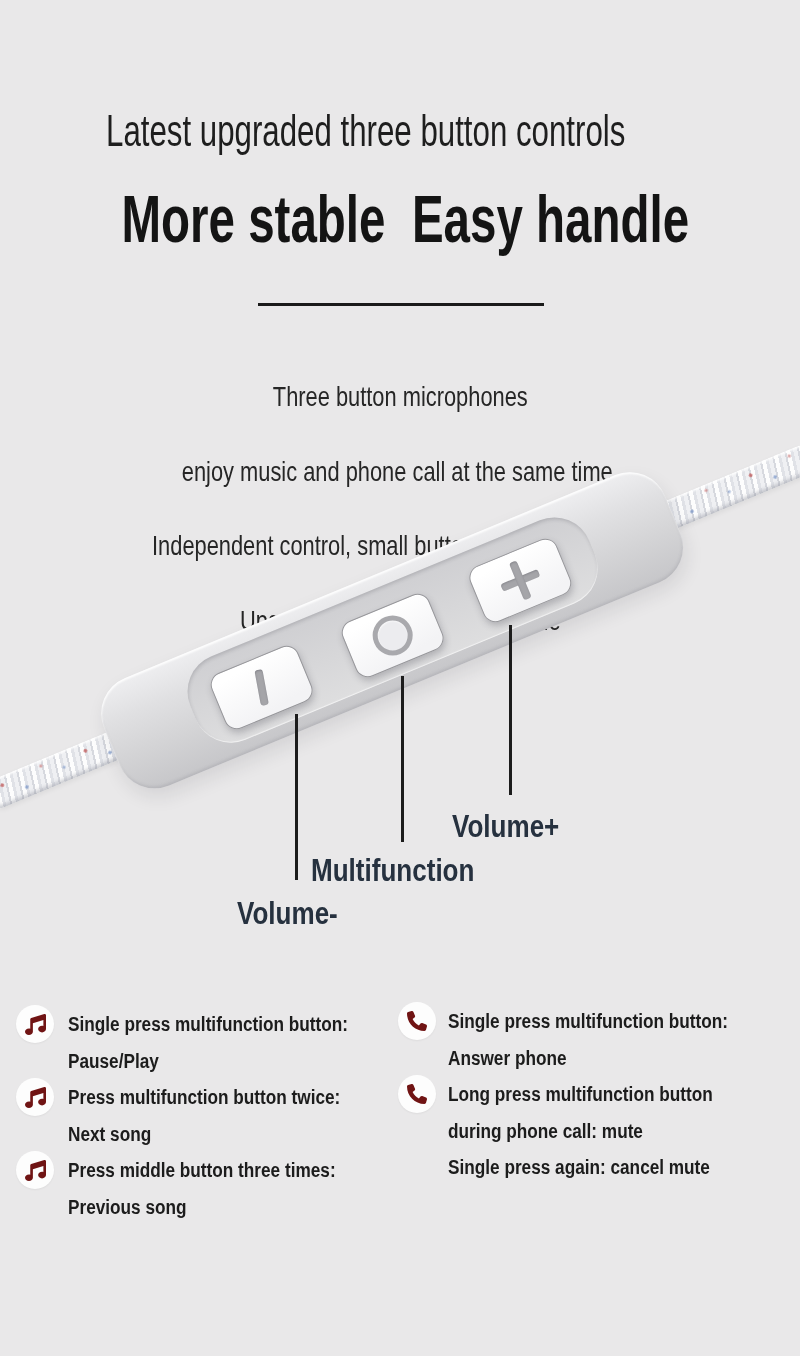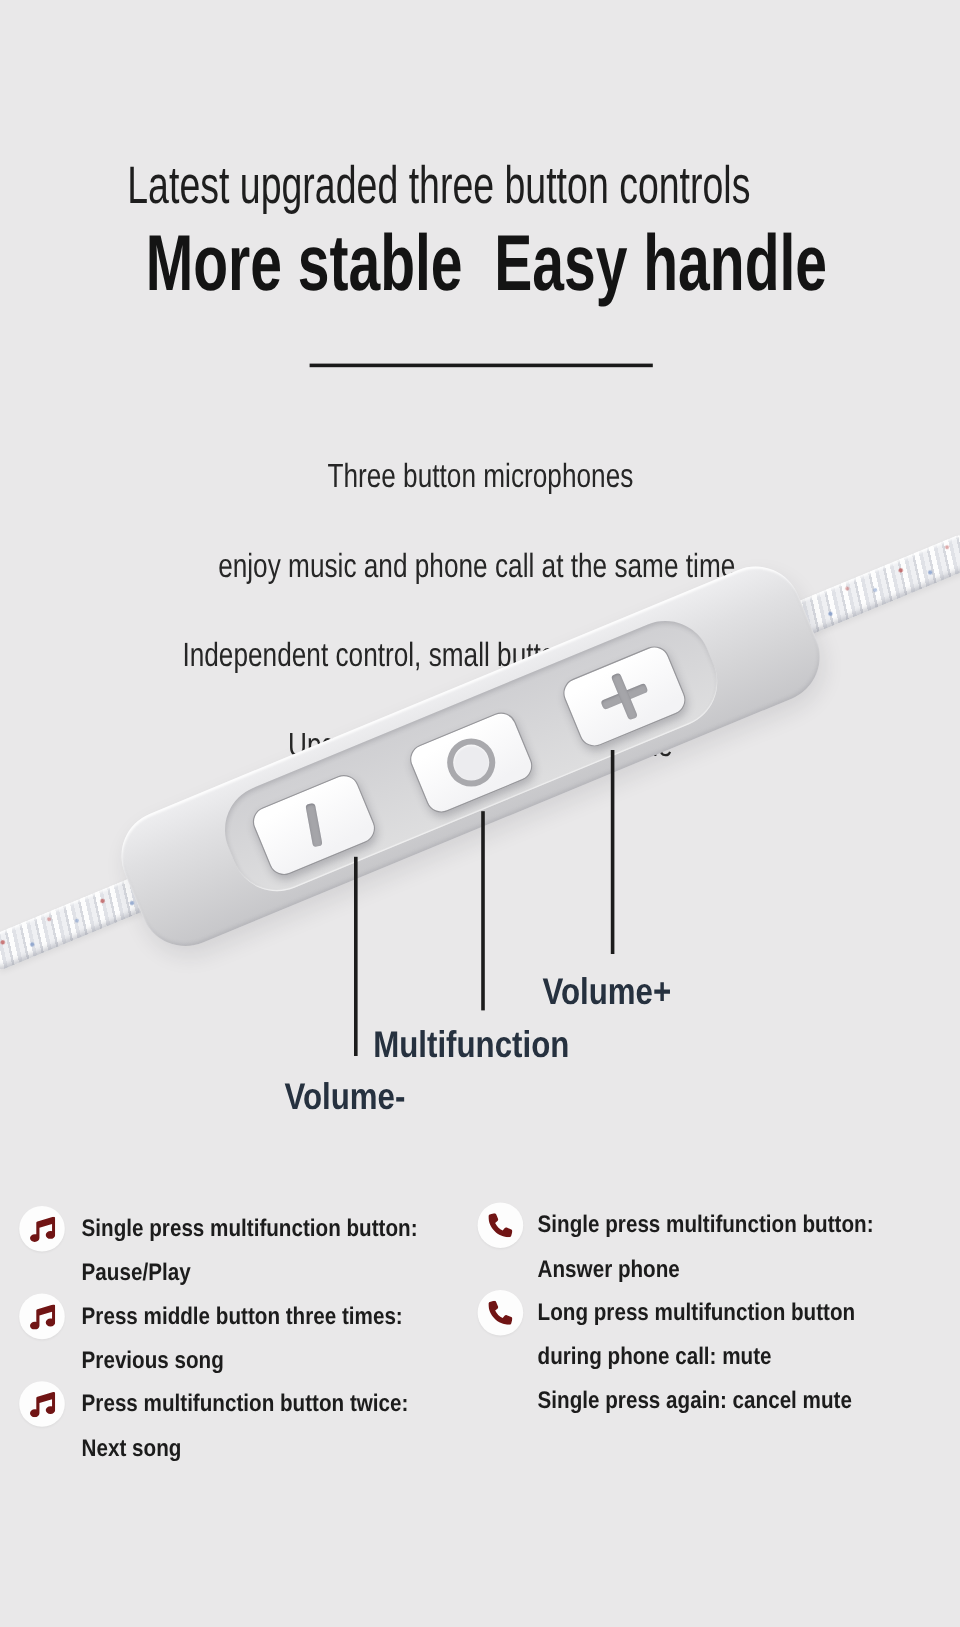--- a/index.html
+++ b/index.html
@@ -7,21 +7,21 @@
     position:relative; width:800px; height:1356px;
     background:#e9e8e9; overflow:hidden;
     font-family:"Liberation Sans", sans-serif;
     color:#1d1d1d;
   }
   
   .sqz{display:inline-block; transform:scaleX(var(--sx,1)); transform-origin:50% 50%; white-space:pre;}
   .sqz-l{display:inline-block; transform:scaleX(var(--sx,1)); transform-origin:0 50%; white-space:nowrap;}
 
   
-  .subtitle-row{position:absolute; top:130px; left:0; width:702px; text-align:center;}
+  .subtitle-row{position:absolute; top:106px; left:0; width:702px; text-align:center;}
   .subtitle{font-size:44px; font-weight:400; color:#1e1e1e; --sx:.71; letter-spacing:0;}
   .heading-row{position:absolute; top:181px; left:0; width:800px; text-align:right;}
   .heading{font-size:66px; font-weight:700; color:#141414; --sx:.72;}
   .divider{position:absolute; top:303px; left:258px; width:286px; height:3px; background:#1a1a1a;}
 
   
   .intro-row{position:absolute; top:342px; left:0; width:800px; text-align:center;}
   .intro{--sx:.78;}
   .intro div{font-size:28px; line-height:38.5px; color:#262626; white-space:nowrap; text-align:center;}
 
@@ -146,33 +146,33 @@
         <div>Pause/Play</div>
       </div>
     </div>
     <div class="feat-item">
       <span class="feat-icon">
           <svg width="21" height="21" viewBox="0 0 512 512">
             <path fill="#701414" d="M499.1 6.3c8.1 6 12.9 15.6 12.9 25.7v72V368c0 44.2-43 80-96 80s-96-35.8-96-80s43-80 96-80c11.2 0 22 1.6 32 4.6V147L192 223.8V432c0 44.2-43 80-96 80s-96-35.8-96-80s43-80 96-80c11.2 0 22 1.6 32 4.6V200 128c0-14.1 9.3-26.6 22.8-30.7l320-96c9.7-2.9 20.2-1.1 28.3 4.9z"></path>
           </svg>
         </span>
       <div class="feat-text sqz-l">
+        <div>Press multifunction button twice:</div>
+        <div>Next song</div>
+      </div>
+    </div>
+    <div class="feat-item">
+      <span class="feat-icon">
+          <svg width="21" height="21" viewBox="0 0 512 512">
+            <path fill="#701414" d="M499.1 6.3c8.1 6 12.9 15.6 12.9 25.7v72V368c0 44.2-43 80-96 80s-96-35.8-96-80s43-80 96-80c11.2 0 22 1.6 32 4.6V147L192 223.8V432c0 44.2-43 80-96 80s-96-35.8-96-80s43-80 96-80c11.2 0 22 1.6 32 4.6V200 128c0-14.1 9.3-26.6 22.8-30.7l320-96c9.7-2.9 20.2-1.1 28.3 4.9z"></path>
+          </svg>
+        </span>
+      <div class="feat-text sqz-l">
         <div>Press middle button three times:</div>
         <div>Previous song</div>
-      </div>
-    </div>
-    <div class="feat-item">
-      <span class="feat-icon">
-          <svg width="21" height="21" viewBox="0 0 512 512">
-            <path fill="#701414" d="M499.1 6.3c8.1 6 12.9 15.6 12.9 25.7v72V368c0 44.2-43 80-96 80s-96-35.8-96-80s43-80 96-80c11.2 0 22 1.6 32 4.6V147L192 223.8V432c0 44.2-43 80-96 80s-96-35.8-96-80s43-80 96-80c11.2 0 22 1.6 32 4.6V200 128c0-14.1 9.3-26.6 22.8-30.7l320-96c9.7-2.9 20.2-1.1 28.3 4.9z"></path>
-          </svg>
-        </span>
-      <div class="feat-text sqz-l">
-        <div>Press multifunction button twice:</div>
-        <div>Next song</div>
       </div>
     </div>
   </div>
 
   <div class="feat-col col-phone">
     <div class="feat-item">
       <span class="feat-icon">
           <svg width="20" height="20" viewBox="0 0 512 512">
             <path fill="#701414" d="M164.9 24.6c-7.7-18.6-28-28.5-47.4-23.2l-88 24C12.1 30.2 0 46 0 64c0 247.4 200.6 448 448 448c18 0 33.8-12.1 38.6-29.5l24-88c5.3-19.4-4.6-39.7-23.2-47.4l-96-40c-16.3-6.8-35.2-2.1-46.3 11.6L304.7 368C234.3 334.7 177.3 277.7 144 207.3L193.3 167c13.7-11.2 18.4-30 11.6-46.3l-40-96z"></path>
           </svg>

